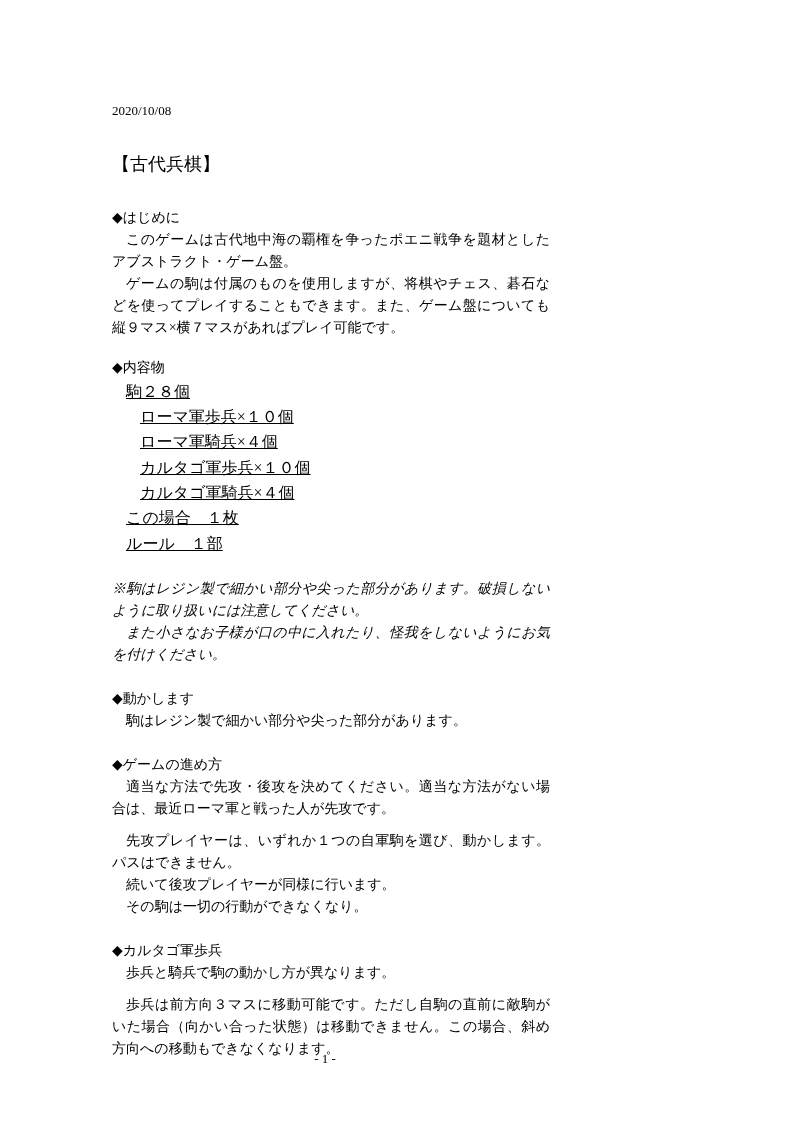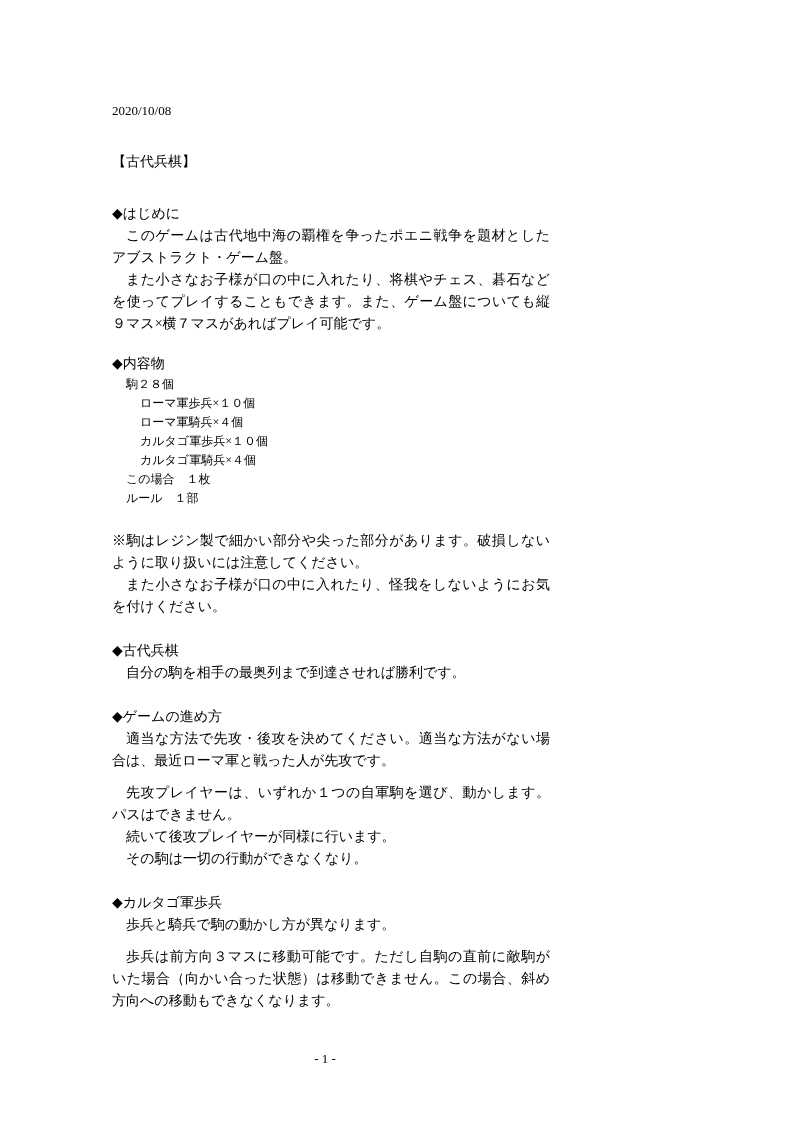--- a/index.html
+++ b/index.html
@@ -22,21 +22,21 @@
     height: 1123px;
     box-sizing: border-box;
     padding: 104px 100px 60px 112px;
   }
   .doc-date {
     font-size: 13px;
     line-height: 1.0;
     margin: 0 0 38px 0;
   }
   .doc-title {
-    font-size: 14px;
+    font-size: 18px;
     line-height: 1.0;
     margin: 0 0 34px 0;
   }
   .section {
     margin: 0 0 0 0;
   }
   .sec-head {
     font-size: 14px;
     line-height: 1.55;
     margin: 0;
@@ -48,30 +48,32 @@
     text-align: justify;
     text-justify: inter-ideograph;
   }
   .indent1 { text-indent: 14px; }
   .pad1 { padding-left: 14px; }
   .pad2 { padding-left: 28px; }
   .gap-sm { height: 10px; }
   .gap-md { height: 18px; }
   .gap-lg { height: 22px; }
   .list-line {
-    font-size: 12px;
+    font-size: 16px;
     line-height: 1.58;
     margin: 0;
+    text-decoration: underline;
   }
   .note-block p {
     font-size: 14px;
     line-height: 1.58;
     margin: 0;
     text-align: justify;
     text-justify: inter-ideograph;
+    font-style: italic;
   }
   .page-number {
     position: absolute;
     left: 0;
     right: 0;
     bottom: 58px;
     text-align: center;
     font-size: 13px;
     line-height: 1;
   }
@@ -81,21 +83,21 @@
 
 <div class="page">
 
   <div class="doc-date">2020/10/08</div>
 
   <div class="doc-title">【古代兵棋】</div>
 
   <div class="section">
     <div class="sec-head">◆はじめに</div>
     <p class="body-line indent1">このゲームは古代地中海の覇権を争ったポエニ戦争を題材としたアブストラクト・ゲーム盤。</p>
-    <p class="body-line indent1">また小さなお子様が口の中に入れたり、将棋やチェス、碁石などを使ってプレイすることもできます。また、ゲーム盤についても縦９マス×横７マスがあればプレイ可能です。</p>
+    <p class="body-line indent1">ゲームの駒は付属のものを使用しますが、将棋やチェス、碁石などを使ってプレイすることもできます。また、ゲーム盤についても縦９マス×横７マスがあればプレイ可能です。</p>
   </div>
 
   <div class="gap-md"></div>
 
   <div class="section">
     <div class="sec-head">◆内容物</div>
     <p class="list-line pad1">駒２８個</p>
     <p class="list-line pad2">ローマ軍歩兵×１０個</p>
     <p class="list-line pad2">ローマ軍騎兵×４個</p>
     <p class="list-line pad2">カルタゴ軍歩兵×１０個</p>
@@ -107,22 +109,22 @@
   <div class="gap-lg"></div>
 
   <div class="note-block">
     <p>※駒はレジン製で細かい部分や尖った部分があります。破損しないように取り扱いには注意してください。</p>
     <p class="indent1">また小さなお子様が口の中に入れたり、怪我をしないようにお気を付けください。</p>
   </div>
 
   <div class="gap-lg"></div>
 
   <div class="section">
-    <div class="sec-head">◆古代兵棋</div>
-    <p class="body-line indent1">自分の駒を相手の最奥列まで到達させれば勝利です。</p>
+    <div class="sec-head">◆動かします</div>
+    <p class="body-line indent1">駒はレジン製で細かい部分や尖った部分があります。</p>
   </div>
 
   <div class="gap-lg"></div>
 
   <div class="section">
     <div class="sec-head">◆ゲームの進め方</div>
     <p class="body-line indent1">適当な方法で先攻・後攻を決めてください。適当な方法がない場合は、最近ローマ軍と戦った人が先攻です。</p>
     <div class="gap-sm"></div>
     <p class="body-line indent1">先攻プレイヤーは、いずれか１つの自軍駒を選び、動かします。パスはできません。</p>
     <p class="body-line indent1">続いて後攻プレイヤーが同様に行います。</p>

